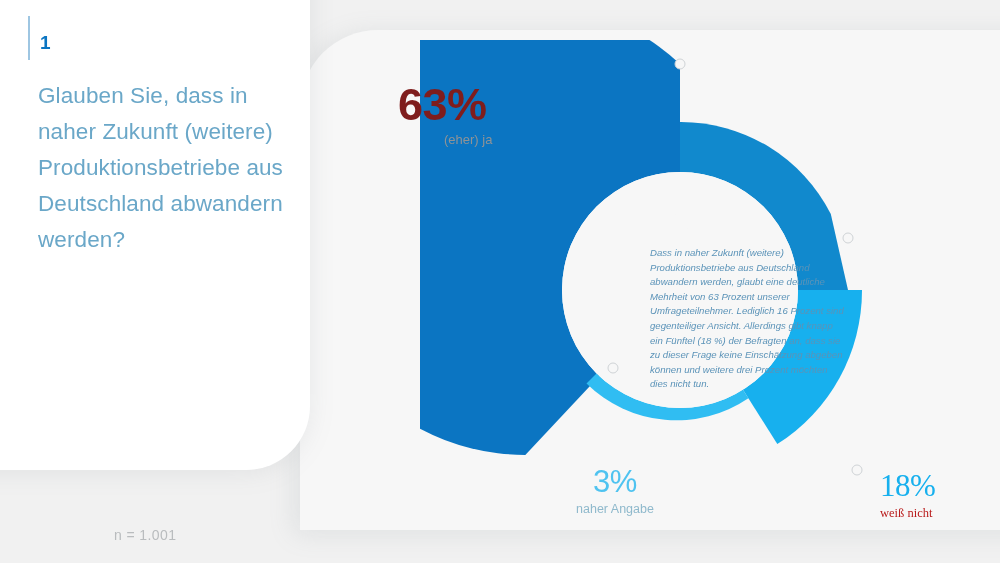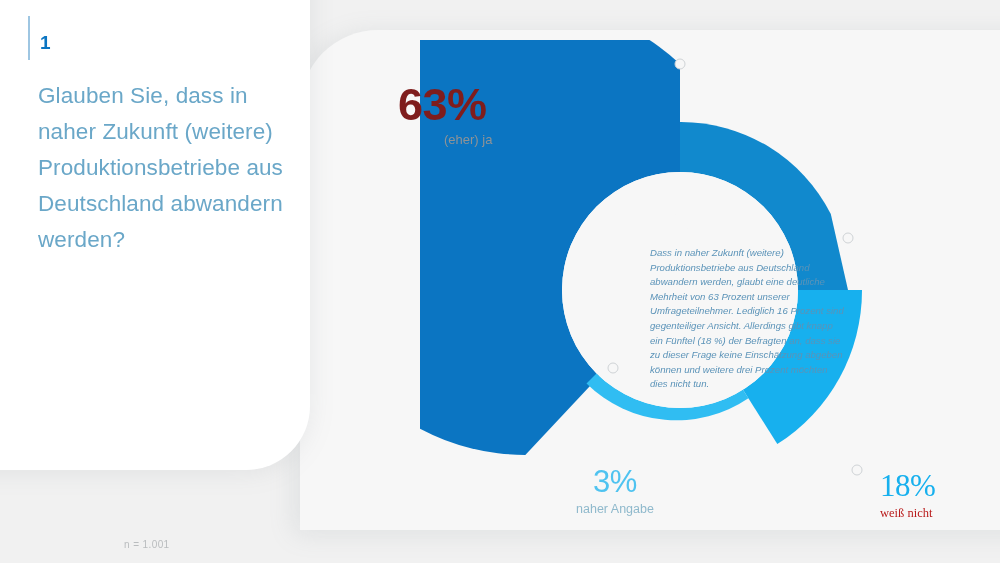--- a/index.html
+++ b/index.html
@@ -48,22 +48,22 @@
 
   
   .logo{position:absolute;left:36px;top:508px;display:flex;align-items:center;gap:4px;}
   .logo svg{display:block;}
   .logo-text{
     font-size:25px;font-weight:bold;color:#0d62ae;
     letter-spacing:-1px;line-height:1;
   }
   .logo-dot{font-size:13px;color:#0d62ae;align-self:flex-end;padding-bottom:2px;}
   .nval{
-    position:absolute;left:124px;top:527px;
-    font-size:10px;color:#b9bcbe;letter-spacing:.4px;margin-top:12px;
+    position:absolute;left:114px;top:527px;
+    font-size:14px;color:#b9bcbe;letter-spacing:.4px;
   }
 
   
   #donut{position:absolute;left:420px;top:40px;}
 
   
   .lbl{position:absolute;}
   .lbl .pct{line-height:1;letter-spacing:-.5px;}
   .lbl .cap{font-size:13px;color:#8f9396;font-weight:300;margin-top:5px;}
 

